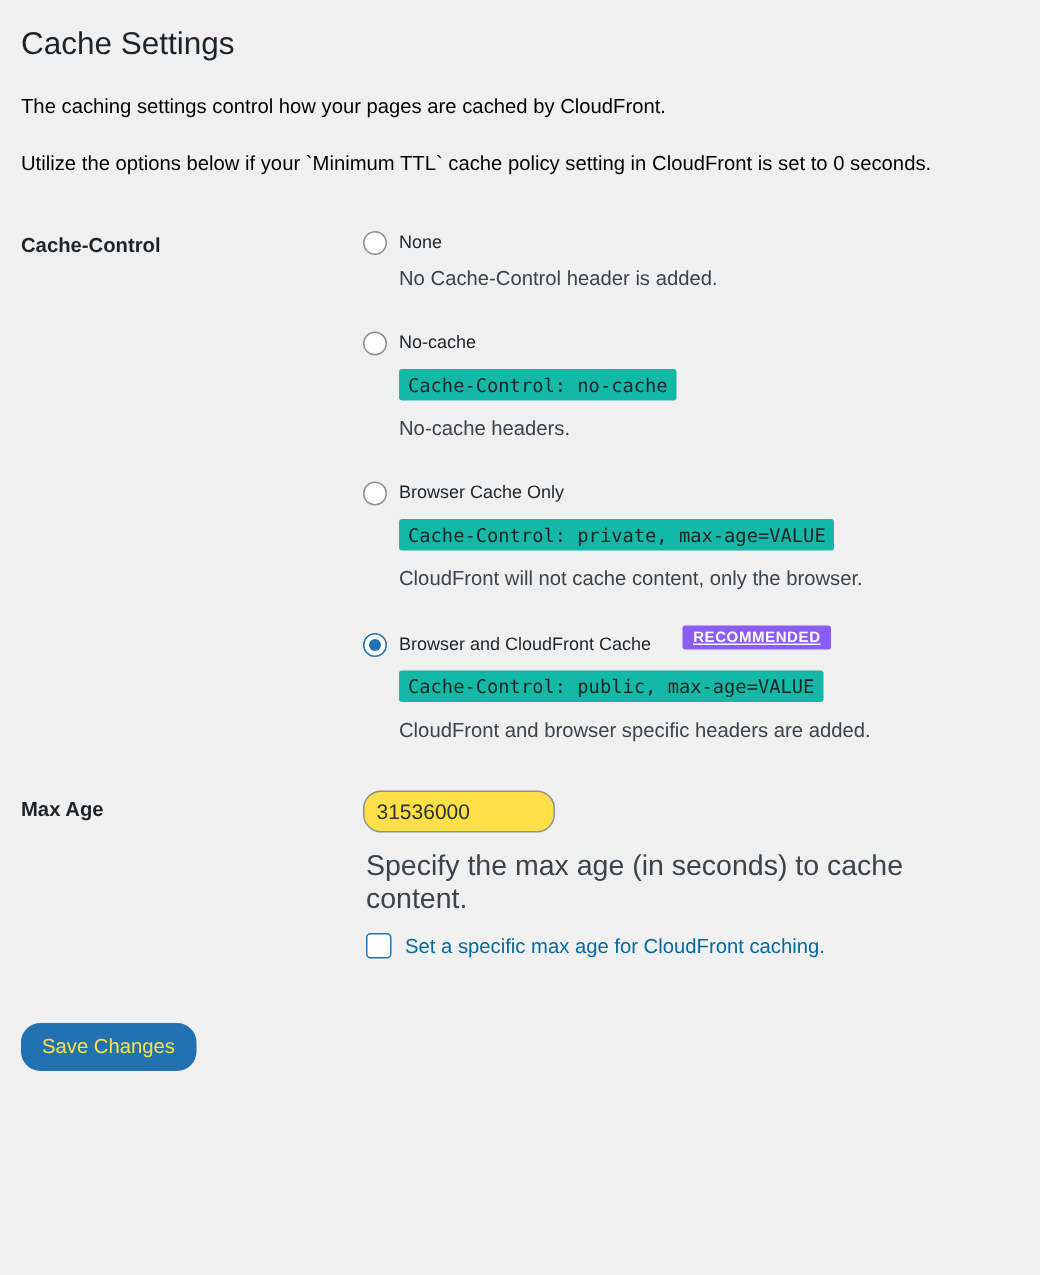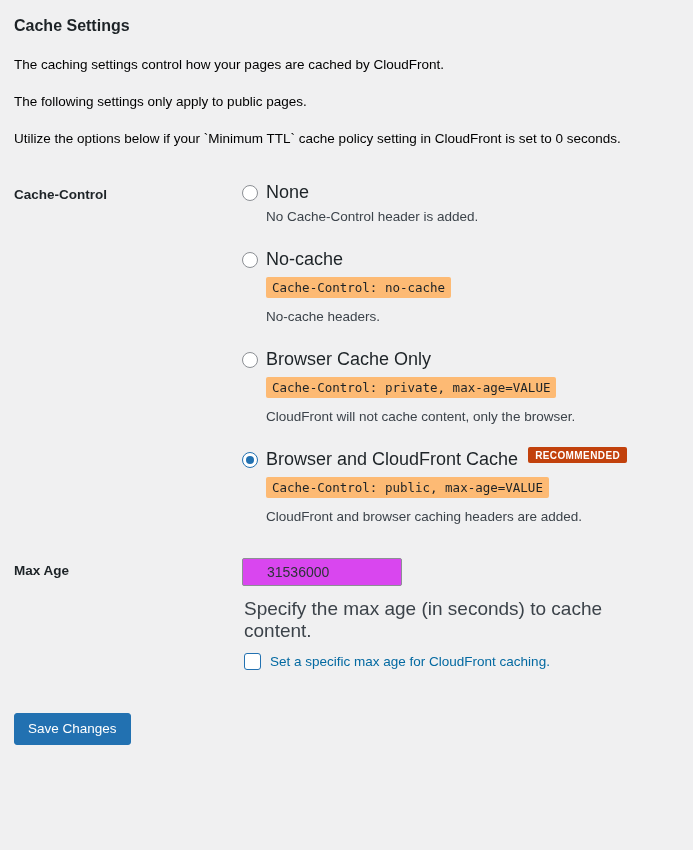--- a/index.html
+++ b/index.html
@@ -15,22 +15,22 @@
     overflow: hidden;
   }
   .page {
     position: relative;
     width: 693px;
     height: 850px;
     box-sizing: border-box;
     padding: 10px 14px 0 14px;
   }
   h1.page-title {
-    font-size: 16px;
-    font-weight: 700;
+    font-size: 21px;
+    font-weight: 400;
     color: #1d2327;
     margin: 6px 0 18px 0;
     padding: 0;
     line-height: 1.3;
   }
   p.intro {
     font-size: 13.5px;
     line-height: 1.5;
     margin: 0 0 17px 0;
     color: #000000;
@@ -96,64 +96,65 @@
     content: "";
     position: absolute;
     left: 3px;
     top: 3px;
     width: 8px;
     height: 8px;
     border-radius: 50%;
     background: #2271b1;
   }
   .radio-label {
-    font-size: 18px;
+    font-size: 12px;
     color: #1d2327;
     line-height: 20px;
   }
   .badge {
     display: inline-block;
-    background: #c2410c;
+    background: #8b5cf6;
     color: #fff;
     font-size: 10px;
     font-weight: bold;
     letter-spacing: 0.4px;
     padding: 3px 7px 2px 7px;
     border-radius: 2px;
-    margin-left: 10px;
+    margin-left: 21px;
     position: relative;
     top: -2px;
     text-transform: uppercase;
+    text-decoration: underline;
   }
   .indent {
     margin-left: 24px;
   }
   code.hdr {
     display: inline-block;
     font-family: "DejaVu Sans Mono", monospace;
     font-size: 12.5px;
-    background: #fdba74;
+    background: #14b8a6;
     color: #1d2327;
     padding: 3px 6px;
     margin: 6px 0 4px 0;
     border-radius: 2px;
   }
   .desc {
     font-size: 13.5px;
     color: #3c434a;
     margin: 5px 0 0 0;
     line-height: 1.5;
   }
   input.text-input {
     width: 110px;
     font-size: 14px;
-    padding: 5px 24px;
+    padding: 5px 8px;
     border: 1px solid #8c8f94;
-    border-radius: 2px;
-    background: #d946ef;
+    border-radius: 12px;
+    background: #fde047;
     color: #2c3338;
     box-shadow: 0 0 0 transparent;
     box-sizing: content-box;
     font-family: "Liberation Sans", sans-serif;
   }
   .field-desc {
     font-size: 19px;
     color: #3c434a;
     margin: 12px 0 0 2px;
   }
@@ -176,38 +177,37 @@
     font-size: 13.5px;
     color: #0369a1;
   }
   .submit-wrap {
     margin-top: 28px;
     padding-bottom: 10px;
   }
   button.primary-button {
     background: #2271b1;
     border: 1px solid #2271b1;
-    color: #ffffff;
+    color: #fde047;
     font-size: 13.5px;
     font-family: "Liberation Sans", sans-serif;
     padding: 7px 13px;
-    border-radius: 3px;
+    border-radius: 13px;
     cursor: pointer;
     line-height: 1.2;
   }
 </style>
 </head>
 <body>
 
 <div class="page">
 
   <h1 class="page-title">Cache Settings</h1>
 
   <p class="intro">The caching settings control how your pages are cached by CloudFront.</p>
-  <p class="intro">The following settings only apply to public pages.</p>
   <p class="intro">Utilize the options below if your `Minimum TTL` cache policy setting in CloudFront is set to 0 seconds.</p>
 
 
   <table class="form-table">
     <tbody>
       <tr>
         <th>Cache-Control</th>
         <td>
           <fieldset>
 
@@ -244,21 +244,21 @@
             </div>
 
             <div class="radio-group">
               <div class="radio-row">
                 <span class="radio checked"></span>
                 <span class="radio-label">Browser and CloudFront Cache</span>
                 <span class="badge">Recommended</span>
               </div>
               <div class="indent">
                 <code class="hdr">Cache-Control: public, max-age=VALUE</code>
-                <p class="desc">CloudFront and browser caching headers are added.</p>
+                <p class="desc">CloudFront and browser specific headers are added.</p>
               </div>
             </div>
 
           </fieldset>
         </td>
       </tr>
 
       <tr>
         <th>Max Age</th>
         <td>

